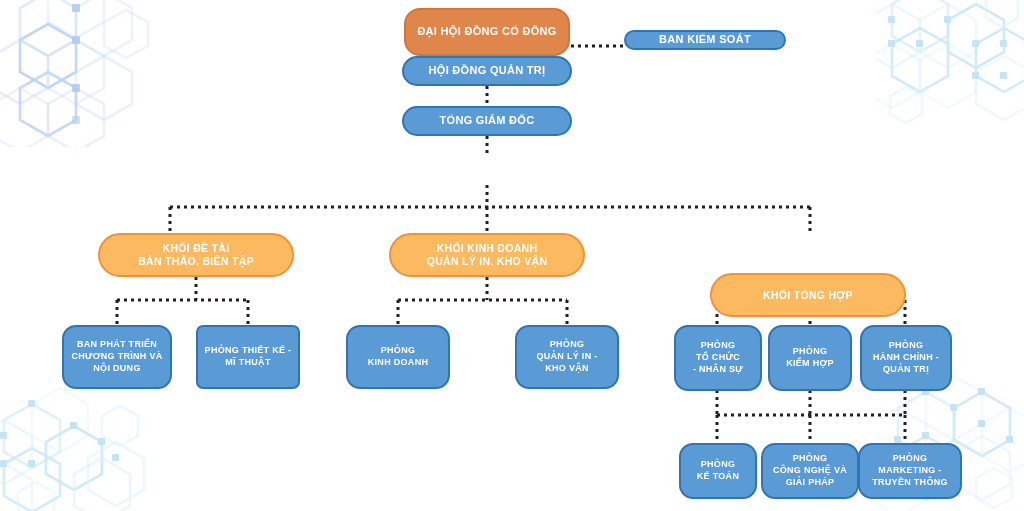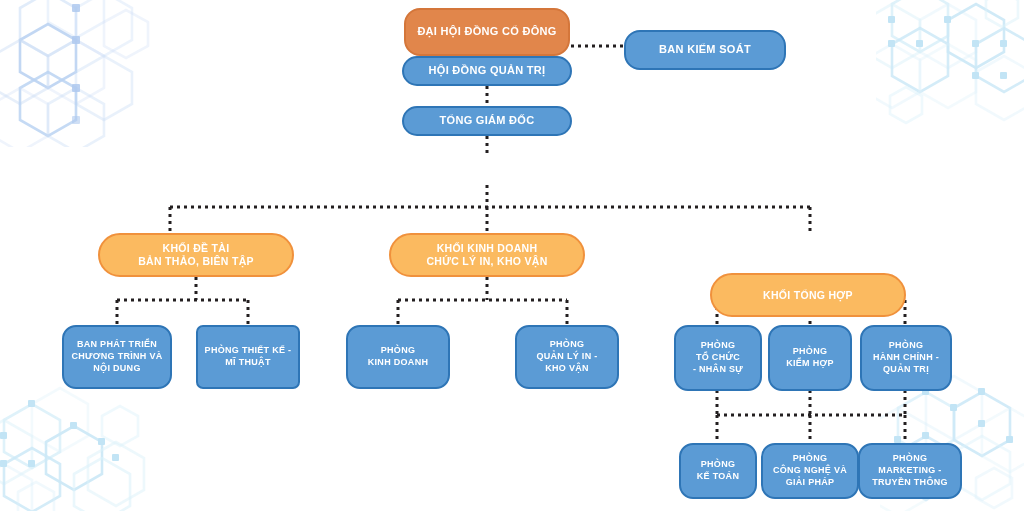--- a/index.html
+++ b/index.html
@@ -213,21 +213,21 @@
       <line x1="717" y1="415" x2="717" y2="443"></line>
       <line x1="810" y1="415" x2="810" y2="443"></line>
       <line x1="905" y1="415" x2="905" y2="443"></line>
     </g>
   </svg>
 
   <div class="node n-assembly" style="left:404px; top:8px; width:166px; height:48px;">
     <span>ĐẠI HỘI ĐỒNG CỔ ĐÔNG</span>
   </div>
 
-  <div class="node n-blue" style="left:624px; top:30px; width:162px; height:40px;">
+  <div class="node n-blue" style="left:624px; top:30px; width:162px; height:20px;">
     <span>BAN KIỂM SOÁT</span>
   </div>
 
   <div class="node n-blue" style="left:402px; top:56px; width:170px; height:30px;">
     <span>HỘI ĐỒNG QUẢN TRỊ</span>
   </div>
 
   <div class="node n-blue" style="left:402px; top:106px; width:170px; height:30px;">
     <span>TỔNG GIÁM ĐỐC</span>
   </div>
@@ -236,21 +236,21 @@
   <div class="node n-division" style="left:98px; top:233px; width:196px; height:44px;">
     <span>
       <span>KHỐI ĐỀ TÀI</span>
       <span>BẢN THẢO, BIÊN TẬP</span>
     </span>
   </div>
 
   <div class="node n-division" style="left:389px; top:233px; width:196px; height:44px;">
     <span>
       <span>KHỐI KINH DOANH</span>
-      <span>CHỨC LÝ IN, KHO VẬN</span>
+      <span>QUẢN LÝ IN, KHO VẬN</span>
     </span>
   </div>
 
   <div class="node n-division" style="left:710px; top:233px; width:196px; height:44px;margin-top:40px;">
     <span>
       <span>KHỐI TỔNG HỢP</span>
 
     </span>
   </div>
 

